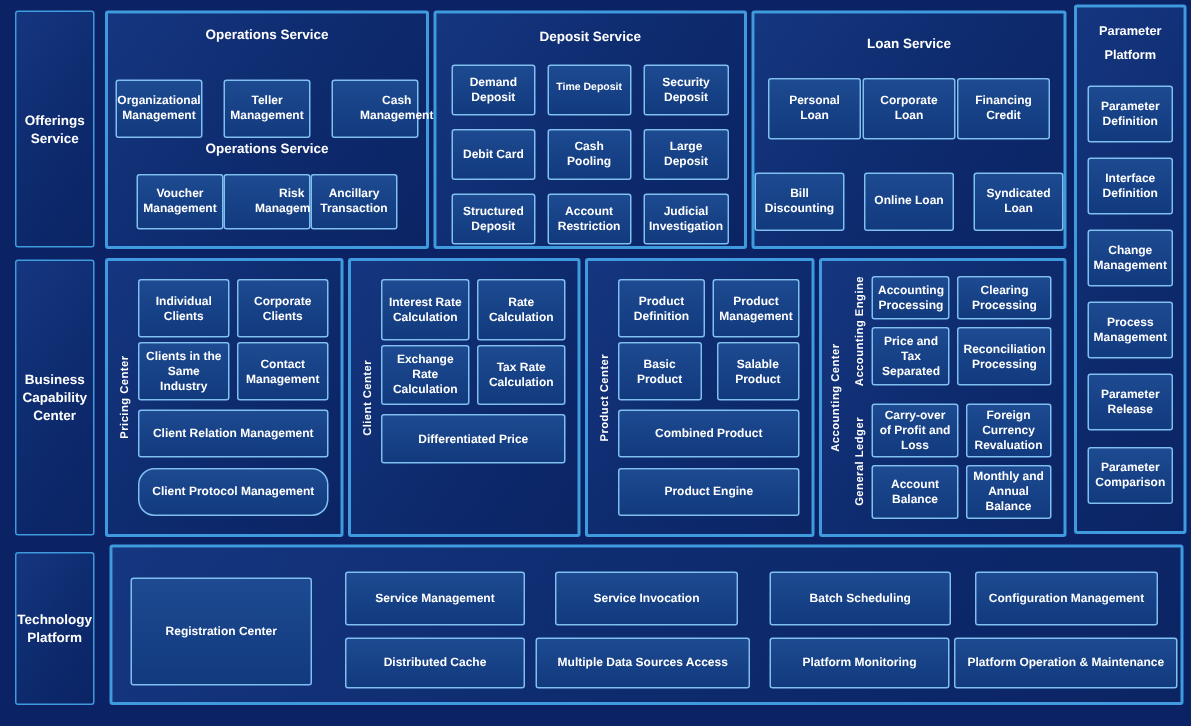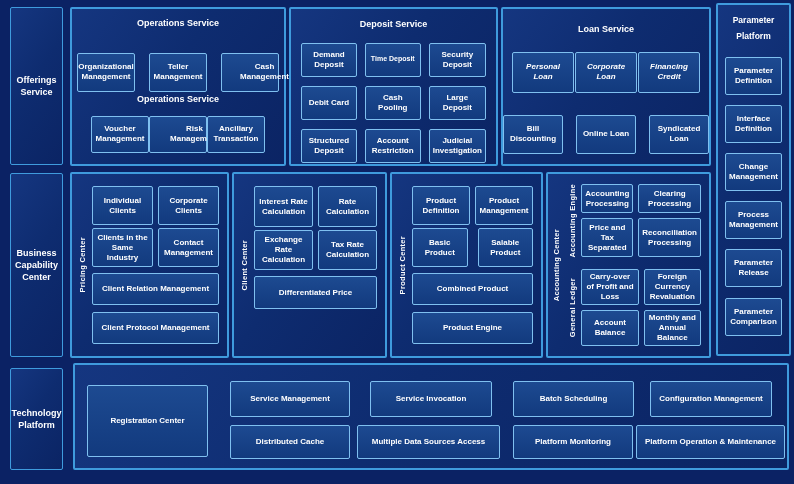--- a/index.html
+++ b/index.html
@@ -90,21 +90,21 @@
     <div class="box" style="height:34px;">Cash Pooling</div>
     <div class="box" style="height:34px;">Large Deposit</div>
     <div class="box" style="height:34px;">Structured Deposit</div>
     <div class="box" style="height:34px;">Account Restriction</div>
     <div class="box" style="height:34px;">Judicial Investigation</div>
   </div>
 </div>
 
 <div class="panel" style="left:501px;top:7px;width:210px;height:159px;">
   <div class="ptitle" style="margin-top:15px;">Loan Service</div>
-  <div class="row" style="margin-top:17px;gap:1px;font-style:italic;">
+  <div class="row" style="margin-top:17px;gap:1px;">
     <div class="box" style="width:62px;height:41px;">Personal Loan</div>
     <div class="box" style="width:62px;height:41px;">Corporate Loan</div>
     <div class="box" style="width:62px;height:41px;">Financing Credit</div>
   </div>
   <div class="row" style="margin-top:22px;gap:13px;">
     <div class="box" style="width:62px;height:39px;">Bill Discounting</div>
     <div class="box" style="width:62px;height:39px;">Online Loan</div>
     <div class="box" style="width:62px;height:39px;">Syndicated Loan</div>
   </div>
 </div>
@@ -128,21 +128,21 @@
   <div class="content">
     <div class="pair" style="height:41px;">
       <div class="box">Individual Clients</div>
       <div class="box">Corporate Clients</div>
     </div>
     <div class="pair" style="height:40px;margin-top:3px;">
       <div class="box">Clients in the Same Industry</div>
       <div class="box">Contact Management</div>
     </div>
     <div class="box" style="height:33px;margin-top:6px;">Client Relation Management</div>
-    <div class="box" style="height:33px;margin-top:7px;">Client Protocol Management</div>
+    <div class="box" style="height:33px;margin-top:7px;border-radius:11px;">Client Protocol Management</div>
   </div>
 </div>
 
 <div class="panel mid" style="left:232px;top:172px;width:155px;height:186px;">
   <div class="strip">
     <span class="vlabel">Client Center</span>
   </div>
   <div class="content">
     <div class="pair" style="height:41px;">
       <div class="box">Interest Rate Calculation</div>

